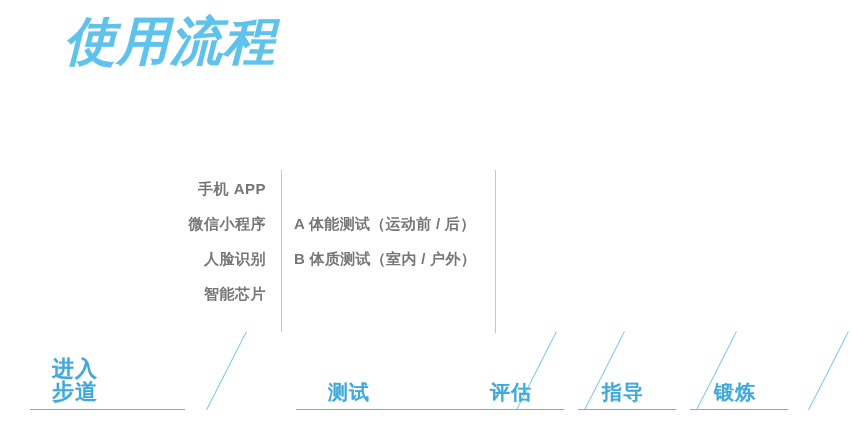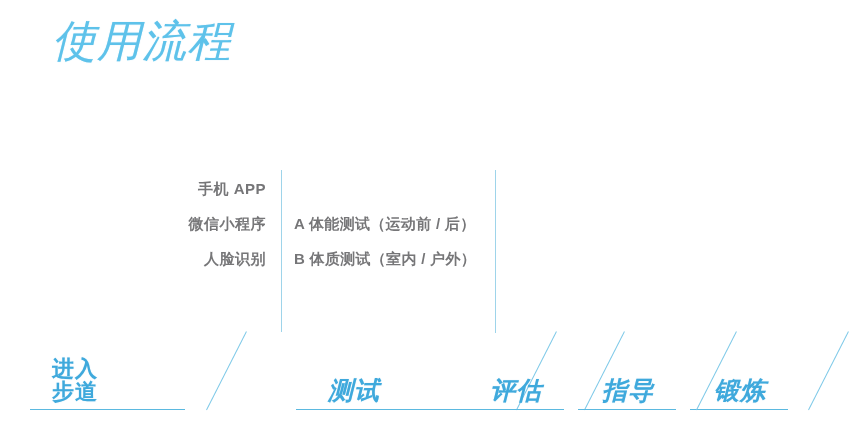--- a/index.html
+++ b/index.html
@@ -22,28 +22,29 @@
     width: 851px; height: 160px;
   }
 
   #title-block {
     position: absolute;
     left: 52px;
     top: 18px;
     width: 230px;
   }
   #title-cn {
-    font-size: 44px;
-    font-weight: normal;
+    font-size: 52px;
+    font-weight: bold;
     font-style: italic;
     letter-spacing: 1px;
     color: #5ec2ea;
     line-height: 46px;
     white-space: nowrap;
     text-shadow: 0 0 1px rgba(94,194,234,0.45);
+    margin-left: 12px;
   }
   #title-en {
     margin-top: 6px;
     font-size: 21px;
     font-weight: bold;
     color: #6e6e70;
     letter-spacing: 0.3px;
     line-height: 24px;
     white-space: nowrap;
   }
@@ -143,42 +144,42 @@
     letter-spacing: 1px;
     line-height: 1.08;
     white-space: nowrap;
     text-shadow: 0 0 1px rgba(63,169,220,0.35);
   }
   .seg-label.two-line {
     font-size: 22px;
     text-align: center;
   }
   .seg-label.one-line {
-    font-size: 25px;
-    font-style: italic;
+    font-size: 20px;
   }
 </style>
 </head>
 <body>
 
 <div id="header-area">
 
   <div id="title-block">
     <div id="title-cn">使用流程</div>
   </div>
 
 
 </div>
 
 <div id="detail-area">
 
   <div id="method-list">
     <div class="detail-line">手机 APP</div>
     <div class="detail-line">微信小程序</div>
     <div class="detail-line">人脸识别</div>
+    <div class="detail-line">智能芯片</div>
   </div>
 
   <div id="test-list">
     <div class="detail-line">A  体能测试（运动前 / 后）</div>
     <div class="detail-line">B  体质测试（室内 / 户外）</div>
   </div>
 
 </div>
 
 <div class="v-rule" id="v-rule-left"></div>

